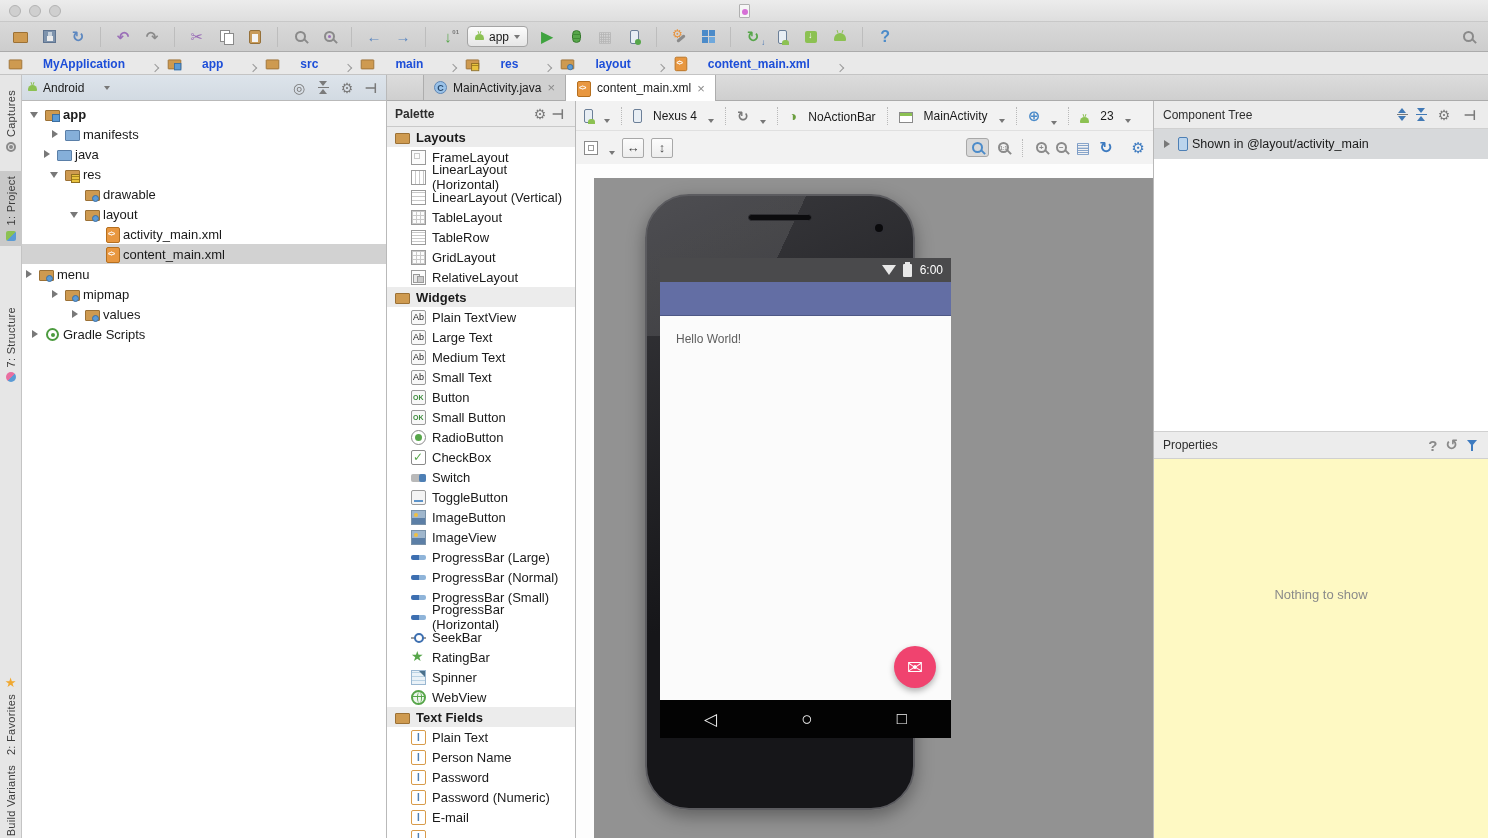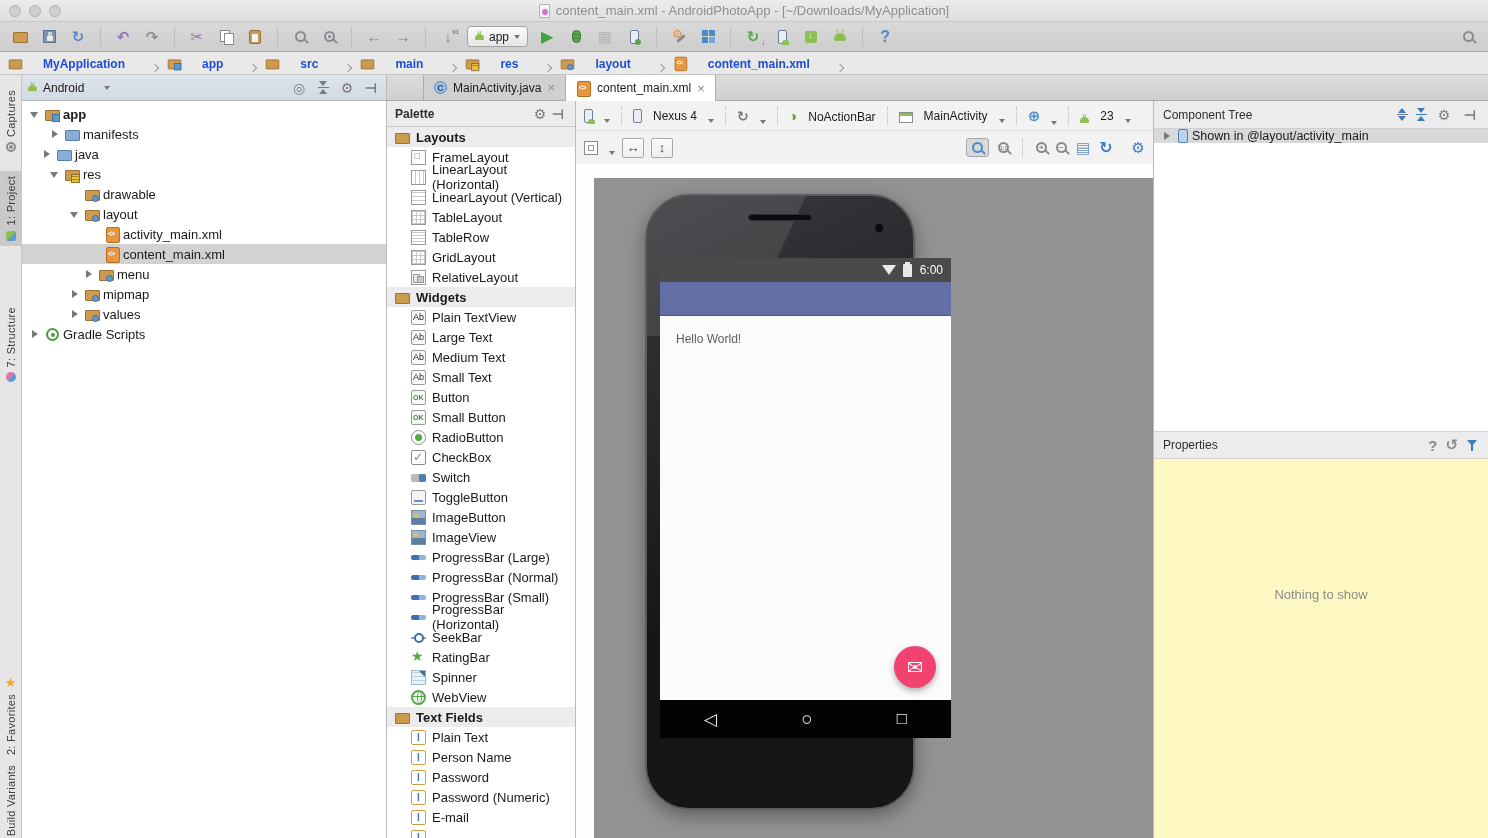--- a/index.html
+++ b/index.html
@@ -215,21 +215,21 @@
   .navbar{height:38px;background:#030303;display:flex;align-items:center;justify-content:space-between;padding:0 44px}
   .navbar span{color:#F2F2F2;font-size:17px}
   .i-nback::before{content:"◁"}
   .i-nhome::before{content:"○";font-size:19px}
   .i-nsq::before{content:"□"}
 
   
   .rightpanel{width:335px;border-left:1px solid #B9B9B9;background:#FFF;display:flex;flex-direction:column}
   .panel-hdr{height:28px;background:#ECECEC;border-bottom:1px solid #D0D0D0;display:flex;align-items:center;padding:0 9px;font-size:12px;color:#2E2E2E;gap:8px}
   .panel-hdr .spacer{flex:1}
-  .ct-row{height:14px;background:#D7D9DB;display:flex;align-items:center;gap:4px;padding-left:6px;font-size:12.5px}
+  .ct-row{height:30px;background:#D7D9DB;display:flex;align-items:center;gap:4px;padding-left:6px;font-size:12.5px}
   .ct-top{height:330px;display:flex;flex-direction:column}
   .ct-fill{flex:1;background:#FFF}
   .mini-phone{width:10px;height:14px;border:1px solid #4D7FB5;border-radius:2px;background:#BBD4EC;position:relative}
   .props-body{flex:1;background:#fef9c3;display:flex;justify-content:center}
   .nothing{margin-top:128px;font-size:13px;color:#8A8A8A}
   .i-q::before{content:"?";color:#8A8A8A;font-size:15px;font-weight:bold}
   .i-reset::before{content:"↺";color:#8A8A8A;font-size:15px;font-weight:bold}
   .i-funnel{width:13px;height:13px;position:relative}
   .i-funnel::before{content:"";position:absolute;top:1px;left:1px;border-left:5px solid transparent;border-right:5px solid transparent;border-top:6px solid #3E7BC0}
   .i-funnel::after{content:"";position:absolute;left:5px;top:6px;width:2px;height:6px;background:#3E7BC0}
@@ -240,21 +240,20 @@
 <div class="app">
 
   <div class="titlebar">
     <div class="lights">
       <span class="light"></span>
       <span class="light"></span>
       <span class="light"></span>
     </div>
     <div class="titlewrap">
       <span class="tdoc"></span>
-      <span class="title-text">content_main.xml - AndroidPhotoApp - [~/Downloads/MyApplication]</span>
     </div>
   </div>
 
   <div class="toolbar">
     <span class="tbi">
         <span class="fold"></span>
       </span>
     <span class="tbi">
         <span class="sv"></span>
       </span>
@@ -431,26 +430,26 @@
           <div class="tree-row" style="padding-left: 66px;">
             <span class="arrow arr-none"></span>
             <span class="ic ic-xml-file"></span>
             <span class="tlabel">activity_main.xml</span>
           </div>
           <div class="tree-row selected" style="padding-left: 66px;">
             <span class="arrow arr-none"></span>
             <span class="ic ic-xml-file"></span>
             <span class="tlabel">content_main.xml</span>
           </div>
-          <div class="tree-row" style="padding-left: 46px; margin-left: 14px;">
+          <div class="tree-row" style="">
             <span class="arrow arr-collapsed"></span>
             <span class="ic ic-folder-resource"></span>
             <span class="tlabel">menu</span>
           </div>
-          <div class="tree-row" style="padding-left: 46px;">
+          <div class="tree-row" style="padding-left: 26px;">
             <span class="arrow arr-collapsed"></span>
             <span class="ic ic-folder-resource"></span>
             <span class="tlabel">mipmap</span>
           </div>
           <div class="tree-row" style="padding-left: 46px;">
             <span class="arrow arr-collapsed"></span>
             <span class="ic ic-folder-resource"></span>
             <span class="tlabel">values</span>
           </div>
           <div class="tree-row" style="padding-left: 6px;">

